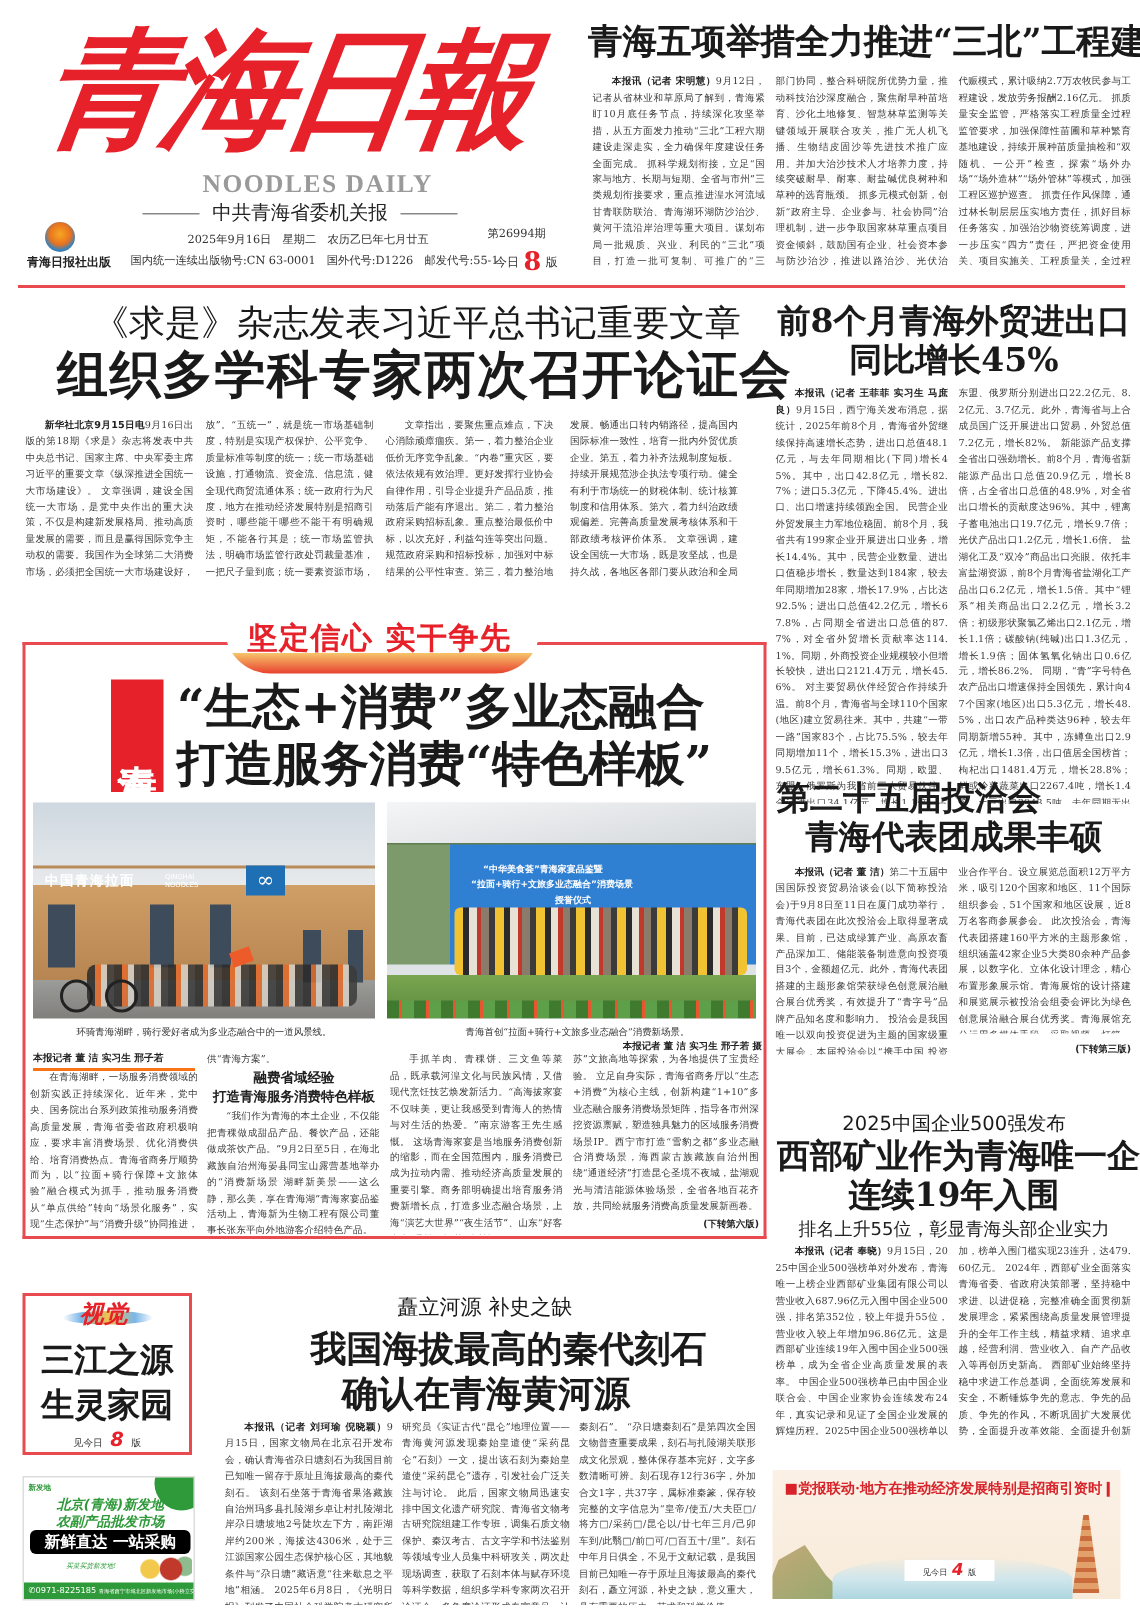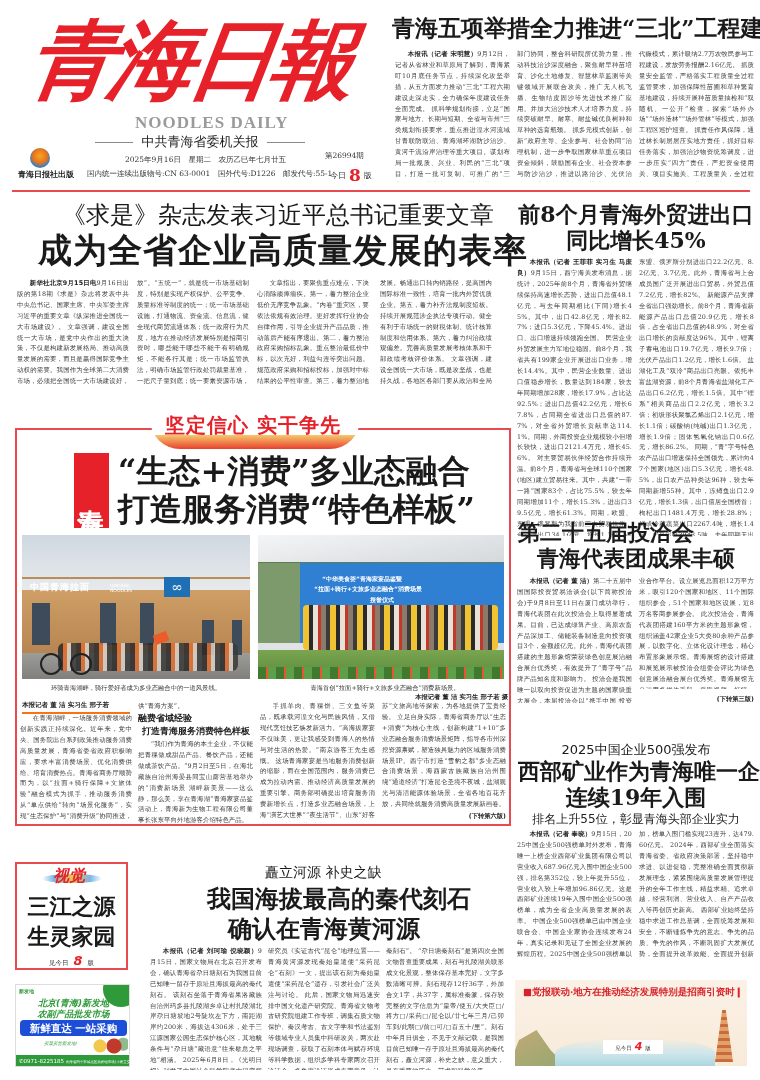--- a/index.html
+++ b/index.html
@@ -51,21 +51,21 @@
 抓科技支撑引领，强化与省直相关</span></div>
   <div class="col body-text" style="left:517px;top:49px;width:115px;height:133px;text-indent:0">部门协同，整合科研院所优势力量，推动科技治沙深度融合，聚焦耐旱种苗培育、沙化土地修复、智慧林草监测等关键领域开展联合攻关，推广无人机飞播、生物结皮固沙等先进技术推广应用。并加大治沙技术人才培养力度，持续突破耐旱、耐寒、耐盐碱优良树种和草种的选育瓶颈。
 抓多元模式创新，创新“政府主导、企业参与、社会协同”治理机制，进一步争取国家林草重点项目资金倾斜，鼓励国有企业、社会资本参与防沙治沙，推进以路治沙、光伏治沙、产业治沙等融合发展模式。统筹“治沙”与“致富”，对2025年实施的林草项目全面推行以工</div>
   <div class="col body-text" style="left:639px;top:49px;width:115px;height:133px;text-indent:0">代赈模式，累计吸纳2.7万农牧民参与工程建设，发放劳务报酬2.16亿元。
 抓质量安全监管，严格落实工程质量全过程监管要求，加强保障性苗圃和草种繁育基地建设，持续开展种苗质量抽检和“双随机、一公开”检查，探索“场外办场”“场外造林”“场外管林”等模式，加强工程区巡护巡查。
 抓责任作风保障，通过林长制层层压实地方责任，抓好目标任务落实，加强治沙物资统筹调度，进一步压实“四方”责任，严把资金使用关、项目实施关、工程质量关，全过程加强管理，确保“三北”工程建设质效。</div>
 </div>
 
 <div>
   <div class="hl" style="left:62px;top:203px;font-size:24px;font-weight:normal;font-family:'DejaVu Sans',sans-serif">《求是》杂志发表习近平总书记重要文章</div>
-  <div class="hl" style="left:38px;top:233px;font-size:34px;font-weight:900;letter-spacing:1px">成为全省企业高质量发展的表率</div>
+  <div class="hl" style="left:38px;top:233px;font-size:34px;font-weight:900;letter-spacing:1px">组织多学科专家两次召开论证会</div>
   <div class="col body-text" style="left:17px;top:278px;width:112px;height:108px"><span class="lead">新华社北京9月15日电</span><span>9月16日出版的第18期《求是》杂志将发表中共中央总书记、国家主席、中央军委主席习近平的重要文章《纵深推进全国统一大市场建设》。
 文章强调，建设全国统一大市场，是党中央作出的重大决策，不仅是构建新发展格局、推动高质量发展的需要，而且是赢得国际竞争主动权的需要。我国作为全球第二大消费市场，必须把全国统一大市场建设好，增强我们从容应对风险挑战的底气。
 文章指出，纵深推进全国统一大市场建设，基本要求是“五统一、一开</span></div>
   <div class="col body-text" style="left:137px;top:278px;width:112px;height:108px;text-indent:0">放”。“五统一”，就是统一市场基础制度，特别是实现产权保护、公平竞争、质量标准等制度的统一；统一市场基础设施，打通物流、资金流、信息流，健全现代商贸流通体系；统一政府行为尺度，地方在推动经济发展特别是招商引资时，哪些能干哪些不能干有明确规矩，不能各行其是；统一市场监管执法，明确市场监管行政处罚裁量基准，一把尺子量到底；统一要素资源市场，促进自由流动、高效配置，减少资源错配和闲置浪费。“一开放”，就是持续扩大开放，实行对内对外开放联通，不搞封闭运行。</div>
   <div class="col body-text" style="left:257px;top:278px;width:112px;height:108px">文章指出，要聚焦重点难点，下决心消除顽瘴痼疾。第一，着力整治企业低价无序竞争乱象。“内卷”重灾区，要依法依规有效治理。更好发挥行业协会自律作用，引导企业提升产品品质，推动落后产能有序退出。第二，着力整治政府采购招标乱象。重点整治最低价中标，以次充好，利益勾连等突出问题。规范政府采购和招标投标，加强对中标结果的公平性审查。第三，着力整治地方招商引资乱象。要制定全国统一的地方招商引资行为清单，明确鼓励和禁止的具体行为。加强招商引资信息披露。第四，着力推动内外贸一体化</div>
   <div class="col body-text" style="left:380px;top:278px;width:112px;height:108px;text-indent:0">发展。畅通出口转内销路径，提高国内国际标准一致性，培育一批内外贸优质企业。第五，着力补齐法规制度短板。持续开展规范涉企执法专项行动。健全有利于市场统一的财税体制、统计核算制度和信用体系。第六，着力纠治政绩观偏差。完善高质量发展考核体系和干部政绩考核评价体系。
 文章强调，建设全国统一大市场，既是攻坚战，也是持久战，各地区各部门要从政治和全局高度抓好落实。中央和地方、地方和地方、政府和企业、企业和企业都要加强协调配合，形成推进合力。</div>
 </div>
 
 <div>
@@ -122,21 +122,21 @@
 </div>
 
 <div class="abs" style="left:22px;top:684px;width:228px;font-size:6.3px;color:#333;text-align:center">环骑青海湖畔，骑行爱好者成为多业态融合中的一道风景线。</div>
 <div class="abs" style="left:262px;top:684px;width:246px;font-size:6.3px;color:#333;text-align:center">青海首创“拉面+骑行+文旅多业态融合”消费新场景。</div>
 <div class="abs sans" style="left:380px;top:693px;width:128px;font-size:6.3px;color:#222;font-weight:bold;text-align:right">本报记者 董 洁 实习生 邢子若 摄</div>
 
 <div class="abs sans" style="left:22px;top:701px;width:108px;font-size:6.5px;font-weight:bold;color:#222;border-bottom:2px solid #f97316;padding-bottom:2px">本报记者 董 洁 实习生 邢子若</div>
 <div class="col body-text" style="left:20px;top:713px;width:112px;height:110px">在青海湖畔，一场服务消费领域的创新实践正持续深化。近年来，党中央、国务院出台系列政策推动服务消费高质量发展，青海省委省政府积极响应，要求丰富消费场景、优化消费供给、培育消费热点。青海省商务厅顺势而为，以“拉面+骑行保障+文旅体验”融合模式为抓手，推动服务消费从“单点供给”转向“场景化服务”，实现“生态保护”与“消费升级”协同推进，为全国生态地区服务消费发展提</div>
 
 <div class="col body-text" style="left:138px;top:701px;width:115px;height:12px;text-indent:0">供“青海方案”。</div>
-<div class="abs sans" style="left:138px;top:712px;width:116px;font-size:9px;font-weight:bold;color:#222">融费省域经验</div>
+<div class="abs sans" style="left:138px;top:712px;width:116px;text-align:center;font-size:9px;font-weight:bold;color:#222">融费省域经验</div>
 <div class="abs sans" style="left:138px;top:725px;width:116px;text-align:center;font-size:9px;font-weight:bold;color:#222">打造青海服务消费特色样板</div>
 <div class="col body-text" style="left:138px;top:739px;width:115px;height:84px">“我们作为青海的本土企业，不仅能把青稞做成甜品产品、餐饮产品，还能做成茶饮产品。”9月2日至5日，在海北藏族自治州海晏县同宝山露营基地举办的“消费新场景 湖畔新美景——这么静，那么美，享在青海湖”青海家宴品鉴活动上，青海新为生物工程有限公司董事长张东平向外地游客介绍特色产品。</div>
 
 <div class="col body-text" style="left:260px;top:701px;width:115px;height:122px">手抓羊肉、青稞饼、三文鱼等菜品，既承载河湟文化与民族风情，又借现代烹饪技艺焕发新活力。“高海拔家宴不仅味美，更让我感受到青海人的热情与对生活的热爱。”南京游客王先生感慨。
 这场青海家宴是当地服务消费创新的缩影，而在全国范围内，服务消费已成为拉动内需、推动经济高质量发展的重要引擎。商务部明确提出培育服务消费新增长点，打造多业态融合场景，上海“演艺大世界”“夜生活节”、山东“好客山东”品牌，江苏“水韵江</div>
 <div class="col body-text" style="left:382px;top:701px;width:124px;height:110px;text-indent:0">苏”文旅高地等探索，为各地提供了宝贵经验。
 立足自身实际，青海省商务厅以“生态+消费”为核心主线，创新构建“1+10”多业态融合服务消费场景矩阵，指导各市州深挖资源禀赋，塑造独具魅力的区域服务消费场景IP。西宁市打造“雪豹之都”多业态融合消费场景，海西蒙古族藏族自治州围绕“通道经济”打造昆仑圣境不夜城，盐湖观光与清洁能源体验场景，全省各地百花齐放，共同绘就服务消费高质量发展新画卷。</div>
 <div class="abs sans" style="left:440px;top:812px;width:66px;text-align:right;font-size:6.3px;font-weight:bold;color:#222">(下转第六版)</div>
 
 <div>
@@ -167,21 +167,21 @@
   <div class="abs" style="left:0;top:28px;width:109px;text-align:center;font-size:22px;font-weight:bold;color:#1a1a1a">三江之源</div>
   <div class="abs" style="left:0;top:58px;width:109px;text-align:center;font-size:22px;font-weight:bold;color:#1a1a1a">生灵家园</div>
   <div class="abs" style="left:0;top:89px;width:109px;text-align:center;font-size:6.5px;color:#333"><span>见今日</span><b style="color:#e62129;font-size:13px;font-style:italic;margin:0 5px;font-family:'DejaVu Sans',sans-serif">8</b><span>版</span></div>
 </div>
 
 <div class="abs" style="left:15px;top:984px;width:115px;height:83px;background:#fff;border:1px solid #ddd;overflow:hidden">
   <div class="abs" style="right:-10px;top:-14px;width:36px;height:36px;border-radius:50%;background:#2f9a3a"></div>
   <div class="abs sans" style="left:3px;top:3px;font-size:5px;color:#2f9a3a;font-weight:bold">新发地</div>
   <div class="abs sans" style="left:0;top:12px;width:115px;text-align:center;font-size:9px;color:#2f9a3a;font-weight:700;font-style:italic">北京(青海)新发地</div>
   <div class="abs sans" style="left:0;top:23px;width:115px;text-align:center;font-size:9px;color:#2f9a3a;font-weight:900;font-style:italic">农副产品批发市场</div>
-  <div class="abs sans" style="left:4px;top:35px;width:107px;height:16px;background:#1d4ed8;border-radius:4px;color:#fff;text-align:center;font-size:10.5px;font-weight:bold;line-height:16px">新鲜直达 一站采购</div>
+  <div class="abs sans" style="left:4px;top:35px;width:107px;height:16px;background:#000000;border-radius:4px;color:#fff;text-align:center;font-size:10.5px;font-weight:bold;line-height:16px">新鲜直达 一站采购</div>
   <div class="abs" style="left:28px;top:56px;font-size:4.5px;color:#2f9a3a;font-style:italic">买菜买货新发地!</div>
   <div class="abs" style="left:72px;top:52px;width:40px;height:18px;background:radial-gradient(circle at 30% 50%,#f2c94c 0 6px,transparent 7px),radial-gradient(circle at 65% 50%,#c0392b 0 7px,transparent 8px),radial-gradient(circle at 88% 40%,#8fbc8f 0 6px,transparent 7px)"></div>
   <div class="abs sans" style="left:0;top:70px;width:115px;height:13px;background:#2f9a3a;color:#fff;font-size:5.5px;line-height:13px;padding-left:3px;white-space:nowrap;overflow:hidden"><span>✆</span><span>0971-8225185</span> <span style="font-size:3.5px">青海省西宁市城北区新发地市场(小桥立交)</span></div>
 </div>
 
 <div>
   <div class="hl sans" style="left:265px;top:865px;font-size:14px;font-weight:normal">矗立河源 补史之缺</div>
   <div class="hl" style="left:207px;top:887px;font-size:24px">我国海拔最高的秦代刻石</div>
   <div class="hl" style="left:228px;top:917px;font-size:24px">确认在青海黄河源</div>
   <div class="col body-text" style="left:150px;top:946px;width:112px;height:124px"><span class="lead">本报讯（记者 刘珂瑜 倪晓颖）</span><span>9月15日，国家文物局在北京召开发布会，确认青海省尕日塘刻石为我国目前已知唯一留存于原址且海拔最高的秦代刻石。

